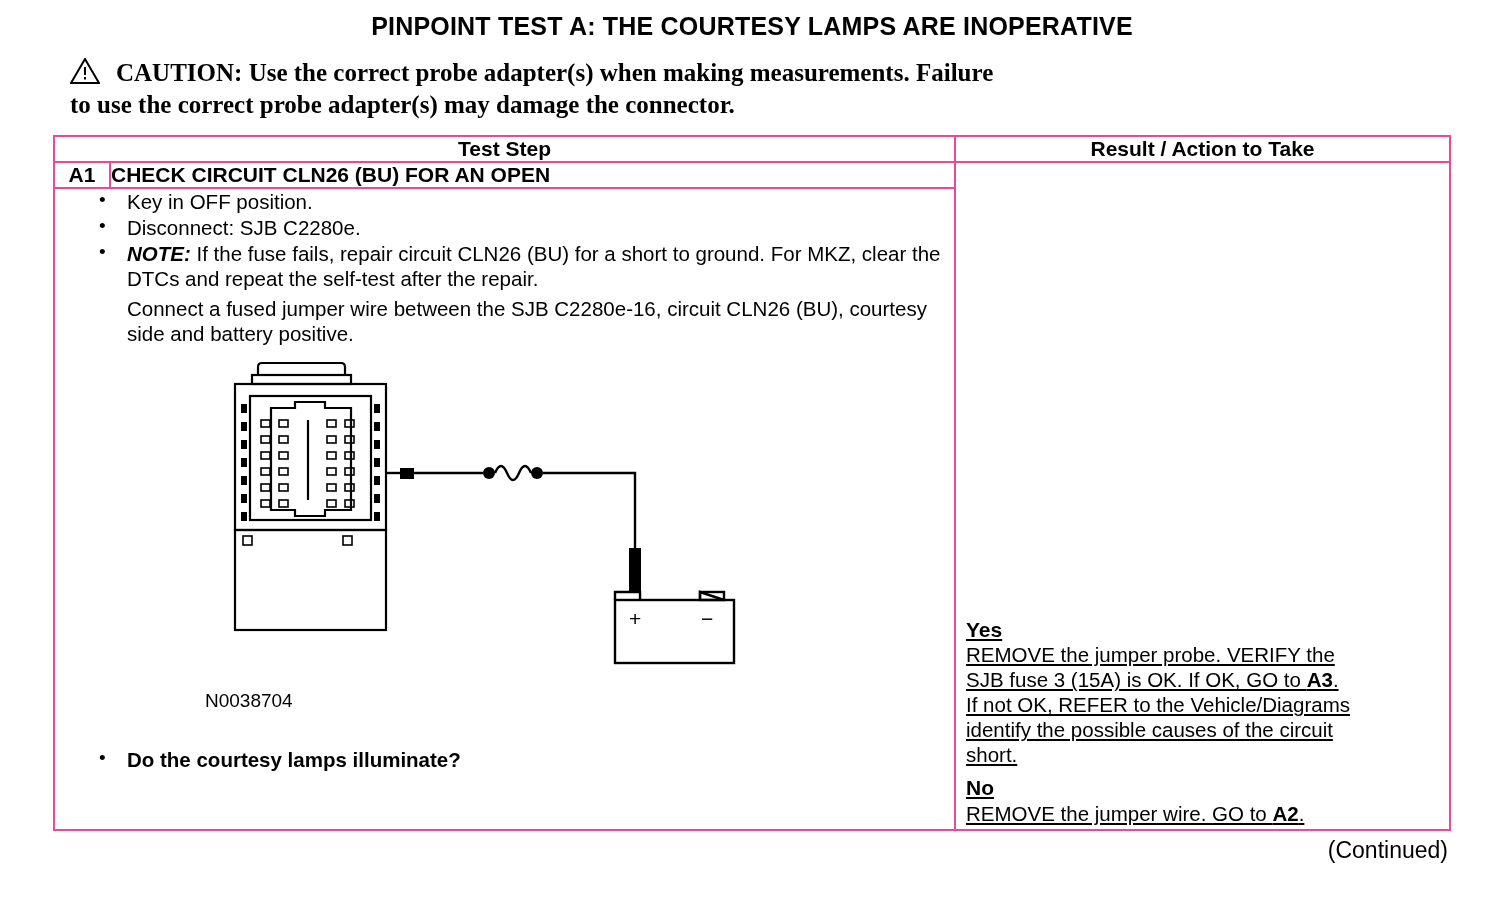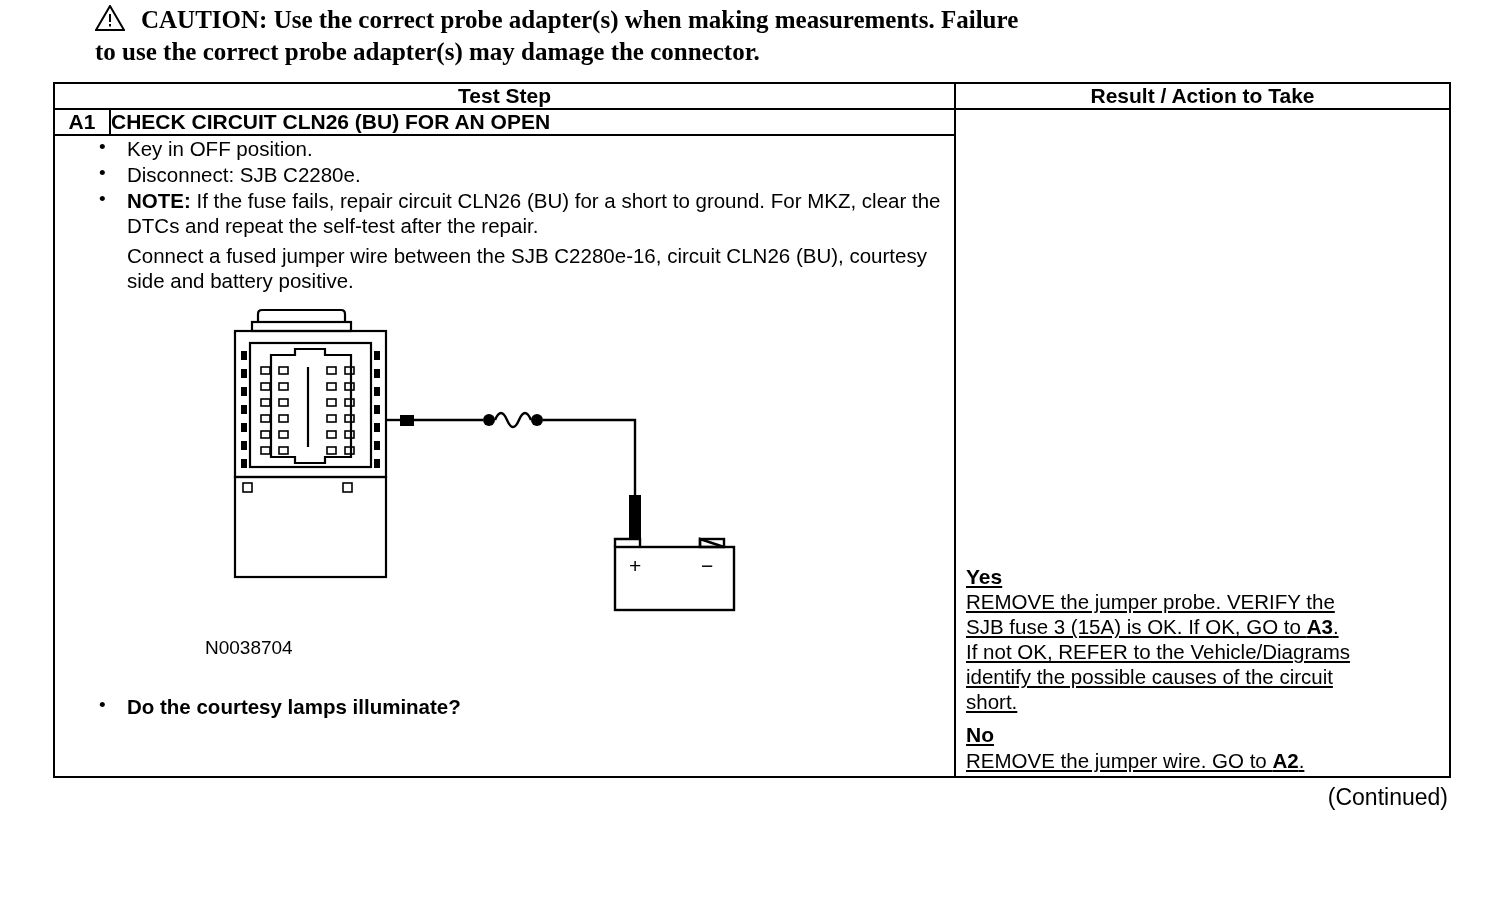--- a/index.html
+++ b/index.html
@@ -22,22 +22,22 @@
   }
   .title {
     text-align: center;
     font-family: "Liberation Sans", sans-serif;
     font-weight: bold;
     font-size: 25px;
     letter-spacing: 0.2px;
     margin-top: 12px;
   }
   .caution-block {
-    margin: 2px 0 0 0;
-    padding: 0 70px 0 95px;
+    margin: 14px 0 0 0;
+    padding: 0 70px 0 70px;
     font-family: "Liberation Serif", serif;
     font-weight: bold;
     font-size: 25px;
     line-height: 1.28;
   }
   .caution-line1 {
     display: flex;
     align-items: baseline;
     justify-content: flex-start;
   }
@@ -53,21 +53,21 @@
   .caution-line2 {
     margin-left: 0px;
   }
   table.main {
     border-collapse: collapse;
     width: 1396px;
     margin: 14px auto 0 auto;
     table-layout: fixed;
   }
   table.main td, table.main th {
-    border: 2px solid #000000;
+    border: 2px solid #ec4899;
     vertical-align: top;
     padding: 0;
     margin-top: 10px;
   }
   .hdr {
     text-align: center;
     font-weight: bold;
     font-size: 21px;
     padding: 5px 0 6px 0;
     font-family: "Liberation Sans", sans-serif;
@@ -101,21 +101,21 @@
   ul.bullets li {
     position: relative;
     margin-bottom: 1px;
   }
   ul.bullets li .bul {
     position: absolute;
     left: -28px;
     top: -1px;
     font-size: 19px;
   }
-  .note-lbl { font-weight: bold; }
+  .note-lbl { font-weight: bold; font-style: italic; }
   .cont-para {
     padding: 4px 12px 0 72px;
     font-size: 20.5px;
     line-height: 1.22;
   }
   .fig-wrap {
     position: relative;
     height: 370px;
     margin-top: 14px;
   }
@@ -163,20 +163,21 @@
     font-size: 23px;
     font-family: "Liberation Sans", sans-serif;
     padding: 6px 56px 0 0;
   }
 </style>
 </head>
 <body>
 
 <div class="page">
 
+  <div class="title">PINPOINT TEST A: THE COURTESY LAMPS ARE INOPERATIVE</div>
 
   <div class="caution-block">
     <div class="caution-line1">
       <span class="warn-tri">
         <svg width="30" height="26" viewBox="0 0 30 26" xmlns="http://www.w3.org/2000/svg">
           <polygon points="15,1 29,25 1,25" fill="none" stroke="#000" stroke-width="2"></polygon>
           <rect x="14" y="9" width="2" height="8" fill="#000"></rect>
           <rect x="14" y="19" width="2" height="2.5" fill="#000"></rect>
         </svg>
       </span>

